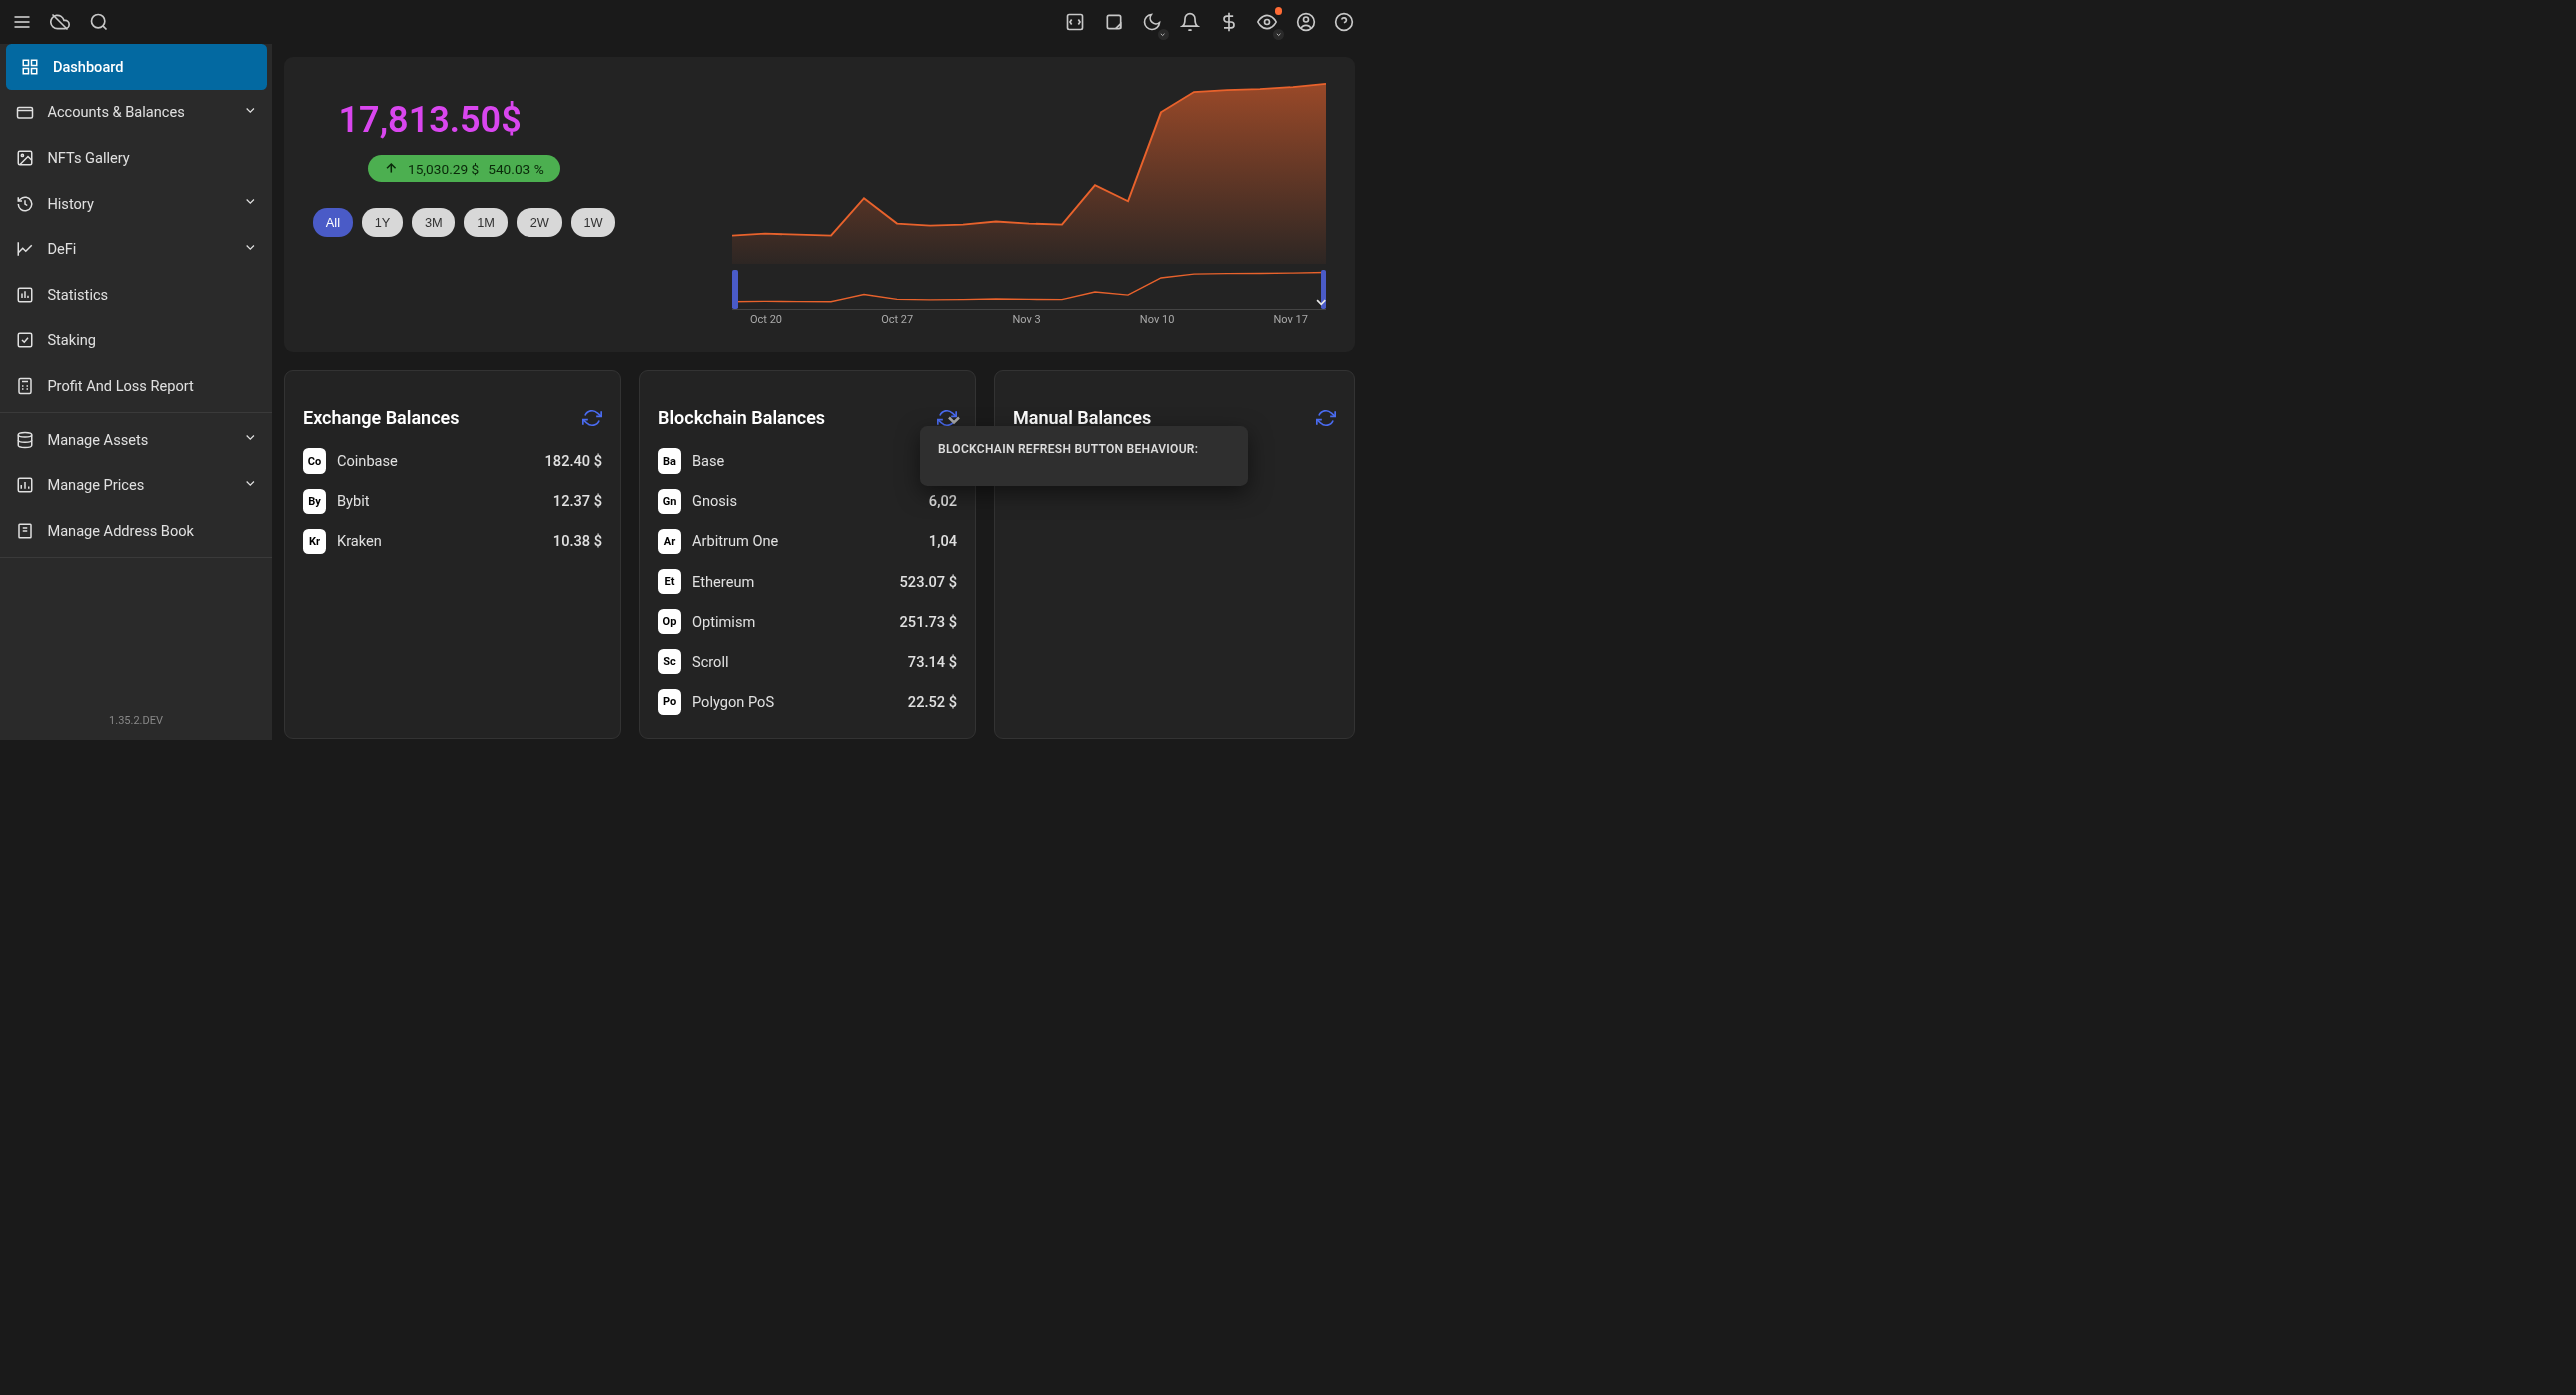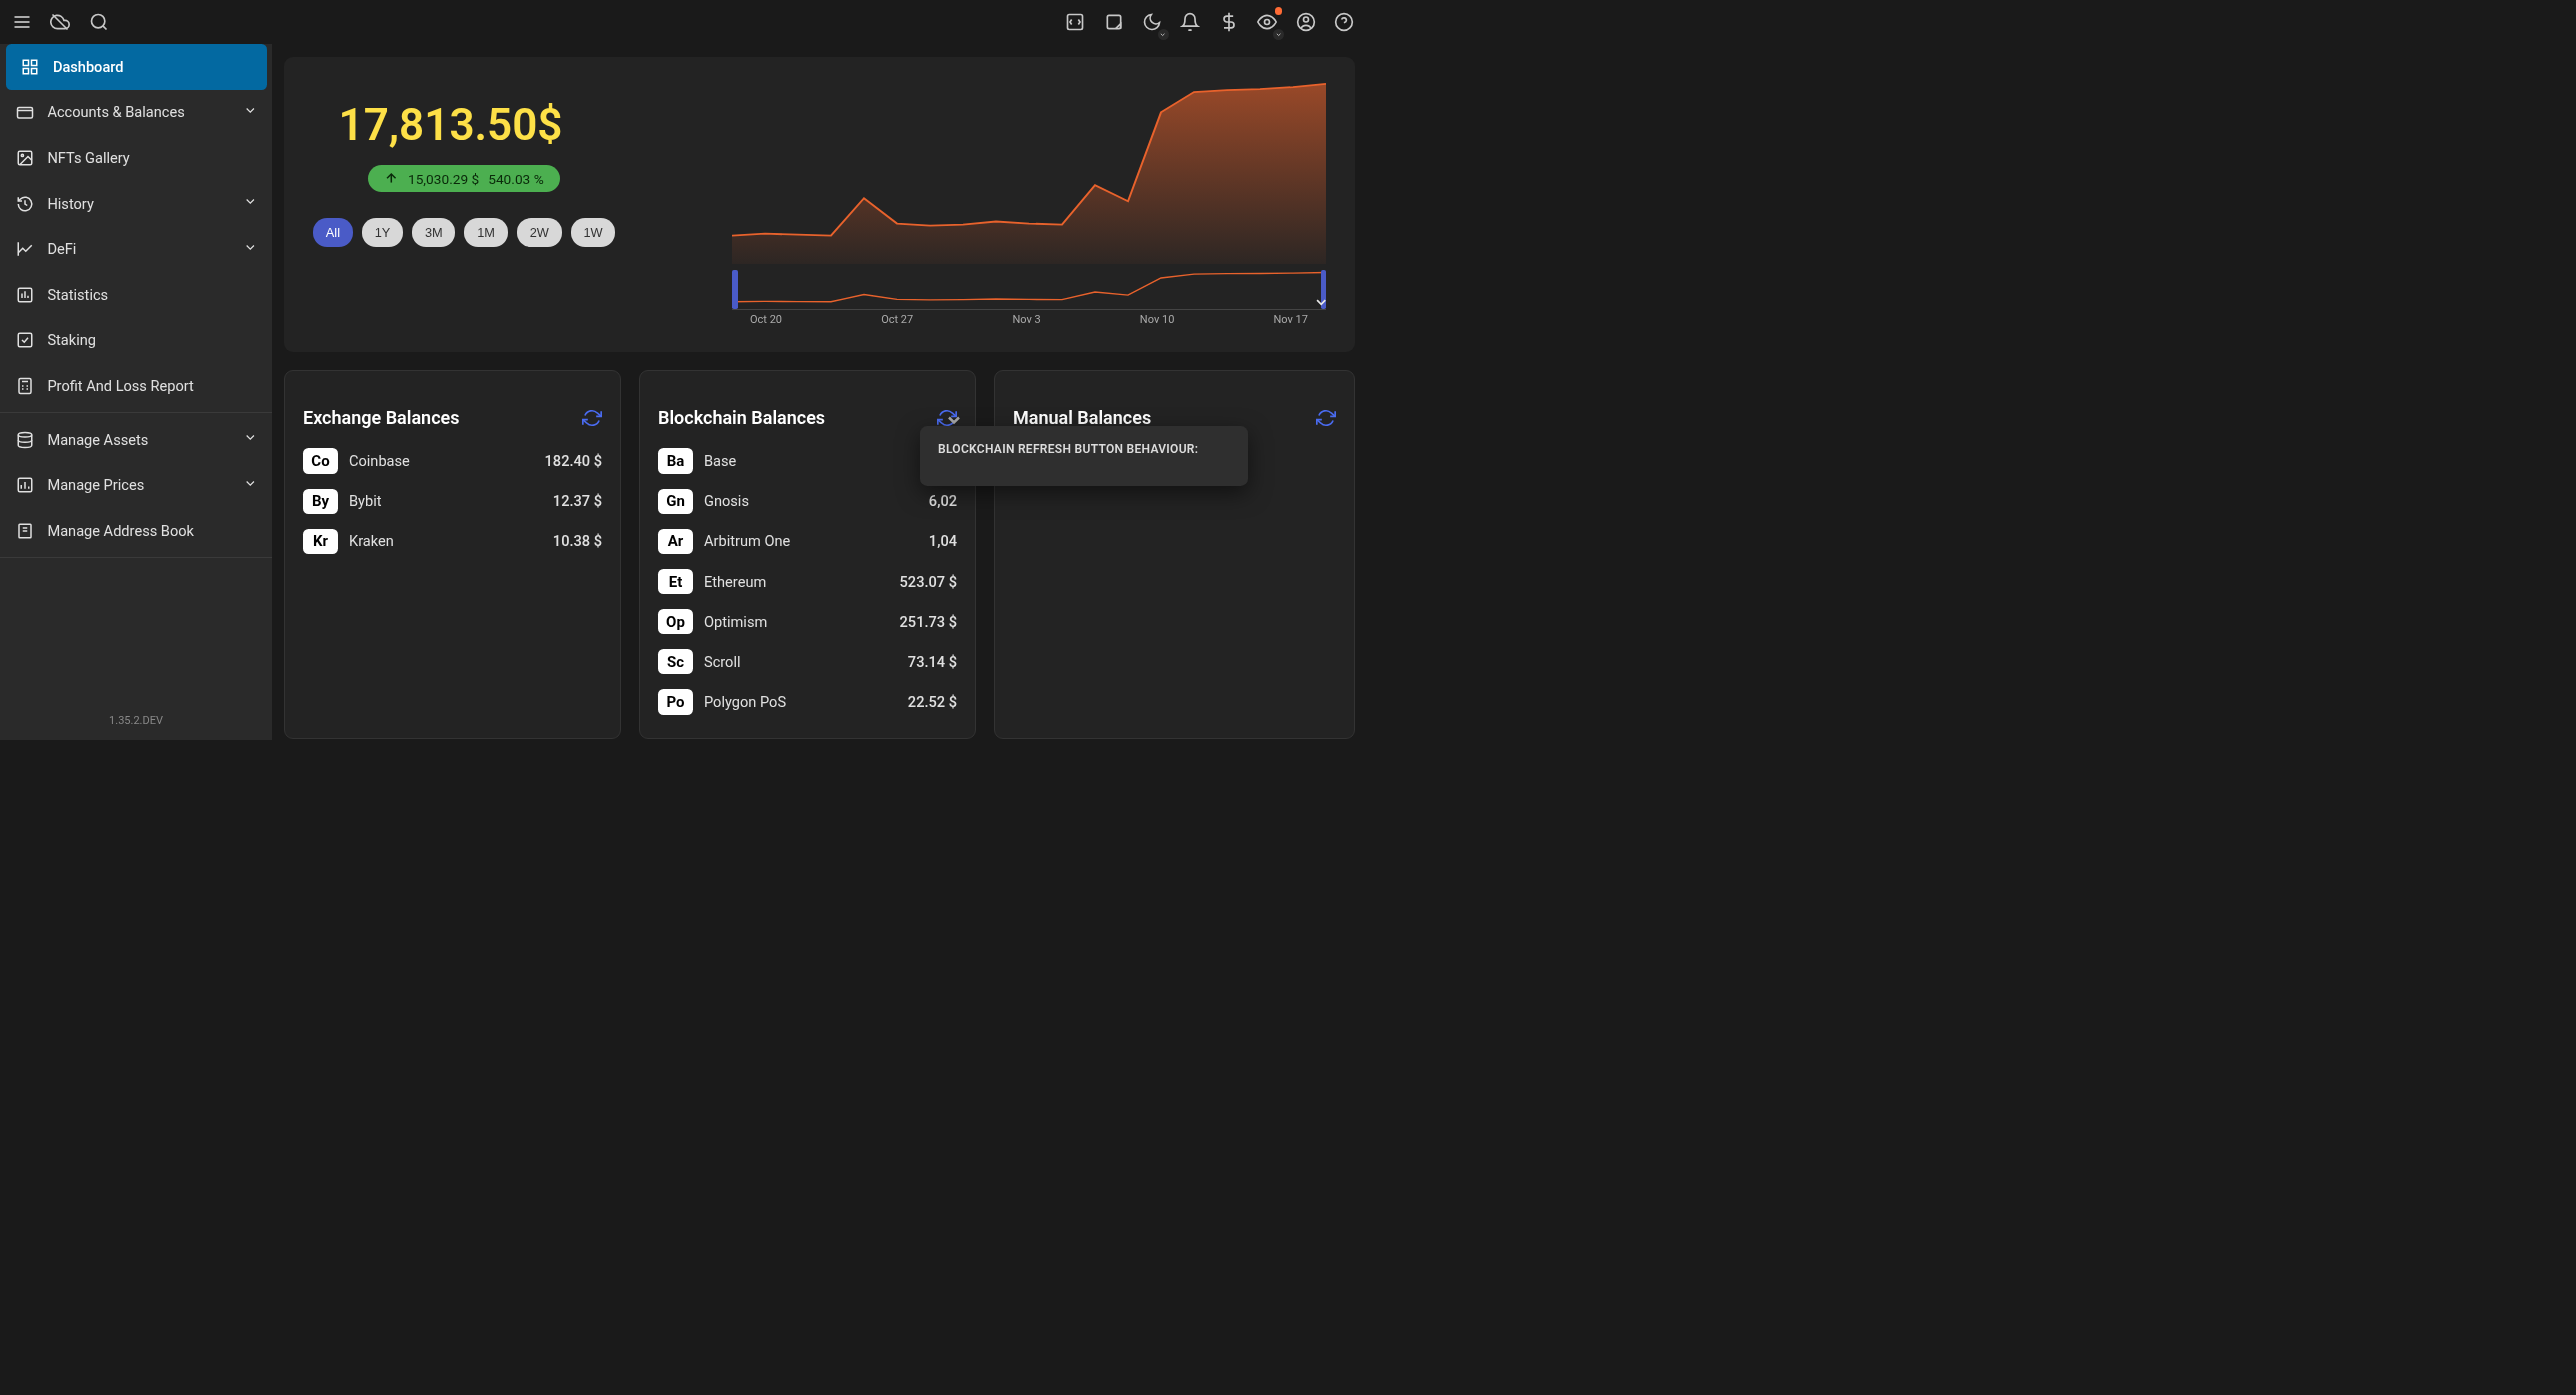--- a/index.html
+++ b/index.html
@@ -92,23 +92,23 @@
 }
 .hero {
   background: #232323;
   border-radius: 9px;
   padding: 25.5px 29px 22px 29px;
   display: flex;
   gap: 36px;
 }
 .hero-left { flex: 0 0 383px; }
 .total-value {
-  font-size: 44px;
+  font-size: 36px;
   font-weight: 600;
-  color: #fde047;
+  color: #d946ef;
   margin: 16.4px 0 14.6px 25.5px;
 }
 .change-badge {
   background: #4caf50;
   border-radius: 16.4px;
   padding: 5.5px 16.4px;
   display: inline-flex;
   align-items: center;
   gap: 9px;
   color: #0a2a0a;
@@ -160,24 +160,24 @@
 .card-title { font-size: 18px; font-weight: 600; color: #fff; }
 .refresh-btn { color: #4a6bef; cursor: pointer; display: flex; align-items: center; position: relative; }
 .refresh-btn svg { width: 20px; height: 20px; }
 .refresh-chev { position: absolute; right: -7.3px; bottom: -5.5px; }
 .balance-row {
   display: flex; align-items: center; justify-content: space-between;
   padding: 7.3px 0;
 }
 .balance-left { display: flex; align-items: center; gap: 11px; }
 .asset-icon {
-  width: 35px; height: 25.5px; border-radius: 5.5px;
+  width: 23px; height: 25.5px; border-radius: 5.5px;
   background: #fff; color: #000;
   display: flex; align-items: center; justify-content: center;
-  font-size: 15px; font-weight: bold;
+  font-size: 11px; font-weight: bold;
 }
 .asset-name { font-size: 14.6px; color: #e0e0e0; }
 .asset-value { font-size: 14.6px; color: #e0e0e0; font-weight: 500; }
 .popover {
   position: absolute;
   top: 55px; right: -273px;
   width: 328px;
   background: #2f2f2f;
   border-radius: 7.3px;
   padding: 16.4px 18px;

